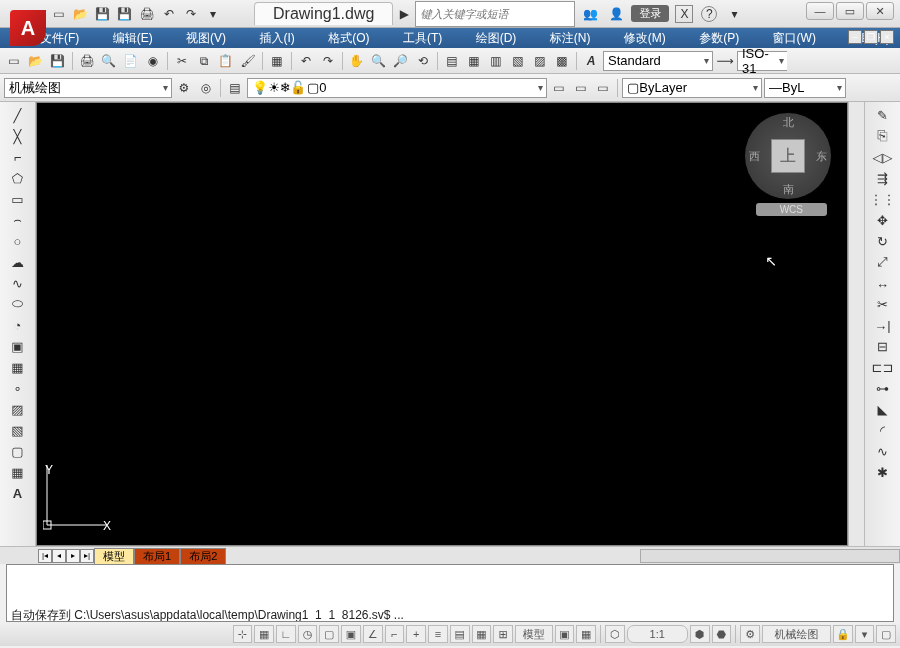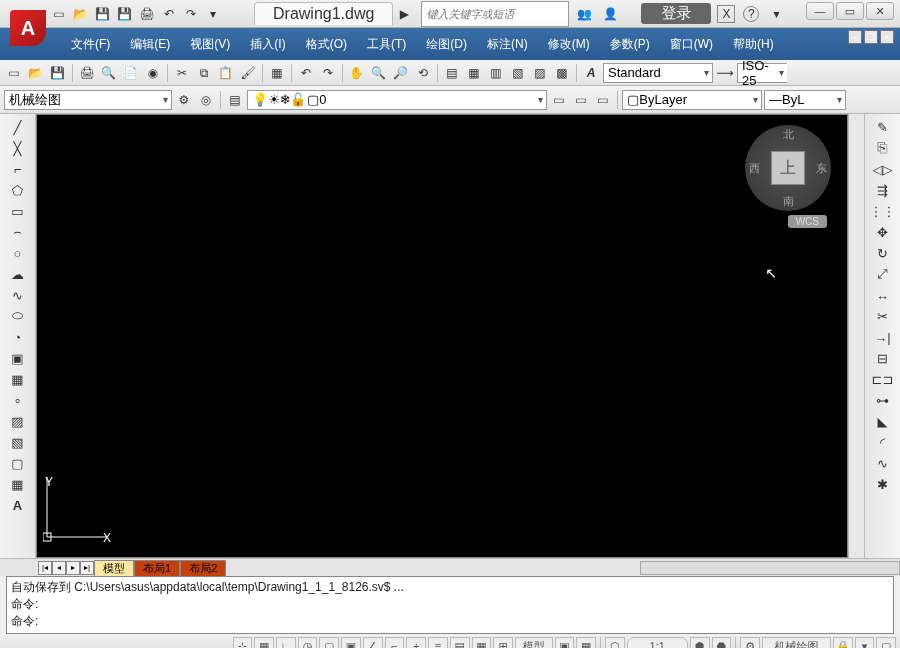--- a/index.html
+++ b/index.html
@@ -2,25 +2,25 @@
 <html><head>
 <meta charset="utf-8">
 <style>
 * { box-sizing: border-box; margin: 0; padding: 0; font-family: "Microsoft YaHei", Arial, sans-serif; }
 body { width: 900px; height: 648px; background: #f0f0f0; position: relative; overflow: hidden; }
 .titlebar { height: 28px; background: linear-gradient(#f2f2f2,#e0e0e0); display: flex; align-items: center; border-bottom: 1px solid #b0b0b0; }
 .app-logo { width: 36px; height: 36px; margin-left: 6px; margin-top: 6px; background: linear-gradient(135deg,#e62222,#a01818); border-radius: 4px 0 14px 0; display:flex;align-items:center;justify-content:center;color:#fff;font-weight:bold;font-size:20px;position:absolute;left:4px;top:4px;z-index:5;}
 .qbtn { width: 18px; height: 18px; margin: 0 2px; display:inline-flex;align-items:center;justify-content:center;font-size:12px;color:#333;cursor:pointer;}
 .qarea { margin-left: 48px; display:flex;align-items:center;}
 .tabfile { margin-left: 30px; background:#fafafa;border:1px solid #bbb;border-bottom:none;border-radius:4px 4px 0 0;padding:2px 18px;font-size:16px;color:#333;}
-.search { margin-left: 6px; width:148px;height:20px;border:1px solid #999;font-size:11px;padding:12px 4px;color:#888;font-style:italic;}
+.search { width:160px;height:20px;border:1px solid #999;font-size:11px;padding:12px 4px;color:#888;font-style:italic;}
 .tbtns { margin-left: 4px; display:flex;align-items:center;gap:4px;}
 .winbtns { position:absolute;right:6px;top:2px;display:flex;gap:2px;}
 .winbtn { width:28px;height:18px;background:linear-gradient(#f8f8f8,#dedede);border:1px solid #aaa;border-radius:3px;display:flex;align-items:center;justify-content:center;font-size:11px;color:#444;cursor:pointer;}
-.menubar { height: 32px; background: linear-gradient(#3a6fa8,#2a5a90); display:flex;align-items:center;padding-left:61px;font-size:12px;color:#fff;}
+.menubar { height: 20px; background: linear-gradient(#3a6fa8,#2a5a90); display:flex;align-items:center;padding-left:30px;font-size:12px;color:#fff;justify-content:space-between;}
 .menu-item { padding: 0 10px; cursor:pointer;}
 .mdi { position:absolute;right:6px;top:30px;display:flex;gap:2px;}
 .mdi span{width:14px;height:14px;background:#e8e8e8;border:1px solid #777;display:flex;align-items:center;justify-content:center;font-size:9px;cursor:pointer;}
 .toolbar { height: 26px; background:linear-gradient(#f4f4f4,#e4e4e4);border-bottom:1px solid #b8b8b8;display:flex;align-items:center;padding:0 4px;gap:2px;}
 .toolbar.t2 { height: 28px; }
 .tb { width:20px;height:20px;display:flex;align-items:center;justify-content:center;font-size:12px;color:#333;border:1px solid transparent;border-radius:2px;cursor:pointer;}
 .sep { width:1px;height:18px;background:#bbb;margin:0 2px;}
 .combo { height:20px;border:1px solid #999;background:#fff;font-size:13px;padding:0 16px 0 4px;display:flex;align-items:center;position:relative;cursor:pointer;}
 .combo::after{content:"▾";position:absolute;right:3px;font-size:10px;color:#555;}
 .workarea { display:flex; height: 444px; }
@@ -28,33 +28,33 @@
 .rtool { width: 36px; background:linear-gradient(90deg,#e6e6e6,#f4f4f4);border-left:1px solid #bbb;display:flex;flex-direction:column;align-items:center;padding:4px 0;gap:3px;}
 .sbtn { width:18px;height:18px;display:flex;align-items:center;justify-content:center;font-size:13px;color:#333;cursor:pointer;}
 .canvas { flex:1;background:#000;position:relative;border:1px solid #888;}
 .scroll-v { width:16px;background:#e8e8e8;border-left:1px solid #bbb;}
 .ucs { position:absolute;left:10px;bottom:20px;color:#fff;}
 .ucs .vy{position:absolute;left:-2px;top:-62px;font-size:12px;}
 .ucs .vx{position:absolute;left:56px;top:-6px;font-size:12px;}
 .navcube { position:absolute;right:16px;top:10px;width:86px;height:86px;border-radius:50%;background:radial-gradient(#555,#333);display:flex;align-items:center;justify-content:center;}
 .cube-face{width:34px;height:34px;background:#c8c8c8;border:1px solid #888;display:flex;align-items:center;justify-content:center;color:#555;}
 .navcube .lbl{position:absolute;font-size:11px;color:#aaa;}
-.wcs-badge{position:absolute;right:20px;top:100px;background:#999;color:#ddd;border-radius:3px;padding:1px 8px;font-size:10px;}
+.wcs-badge{position:absolute;right:20px;top:100px;background:#999;color:#ddd;border-radius:3px;padding:1px 24px;font-size:10px;}
 .cursor-ptr { position:absolute;right:70px;top:150px;color:#fff;font-size:14px;}
 .tabsrow { height:18px;background:#e4e4e4;display:flex;align-items:center;font-size:11px;border-top:1px solid #bbb;padding-left:38px;}
 .navtabs { display:flex;}
 .navtabs span{width:14px;height:14px;border:1px solid #888;background:#f4f4f4;display:flex;align-items:center;justify-content:center;font-size:8px;cursor:pointer;}
 .mtab{border:1px solid #888;border-bottom:none;padding:0 8px;background:#c2410c;cursor:pointer;}
 .mtab.active{background:#ffe9a0;}
 .cmd { height:58px;background:#fff;border:1px solid #888;margin:0 6px;font-size:12px;padding:2px 4px;color:#222;overflow:hidden;}
-.cmd .line{white-space:nowrap;}
+.cmd .line{white-space:nowrap;margin-top:40px;}
 .status { height:24px;background:linear-gradient(#f0f0f0,#dcdcdc);display:flex;align-items:center;font-size:11px;color:#555;padding:0 4px;gap:2px;}
 .status .coords{width:230px;color:#999;}
 .sbtn2{width:20px;height:18px;border:1px solid #bbb;background:#eee;display:flex;align-items:center;justify-content:center;cursor:pointer;font-size:11px;}
-.loginbtn { background:#666;color:#fff;border-radius:3px;padding:1px 20px;font-size:15px;cursor:pointer;margin-left:16px;}
+.loginbtn { background:#666;color:#fff;border-radius:3px;padding:1px 8px;font-size:11px;cursor:pointer;}
 svg{pointer-events:none;}
 </style>
 </head>
 <body>
 
 <div class="titlebar">
   <div class="app-logo">A</div>
   <div class="qarea">
     <span class="qbtn">▭</span>
     <span class="qbtn">📂</span>
@@ -131,21 +131,21 @@
   <div class="tb">▤</div>
   <div class="tb">▦</div>
   <div class="tb">▥</div>
   <div class="tb">▧</div>
   <div class="tb">▨</div>
   <div class="tb">▩</div>
   <div class="sep"></div>
   <div class="tb" style="font-style:italic;font-weight:bold;">A</div>
   <div class="combo" style="width:110px;">Standard</div>
   <div class="tb">⟶</div>
-  <div class="combo" style="width:50px;border-right:none;">ISO-25</div>
+  <div class="combo" style="width:50px;border-right:none;">ISO-31</div>
 </div>
 
 <div class="toolbar t2">
   <div class="combo" style="width:168px;">机械绘图</div>
   <div class="tb">⚙</div>
   <div class="tb">◎</div>
   <div class="sep"></div>
   <div class="tb">▤</div>
   <div class="combo" style="width:300px;"><span style="color:#e6c800;">💡</span>☀❄🔓▢ <span>0</span></div>
   <div class="tb">▭</div>

